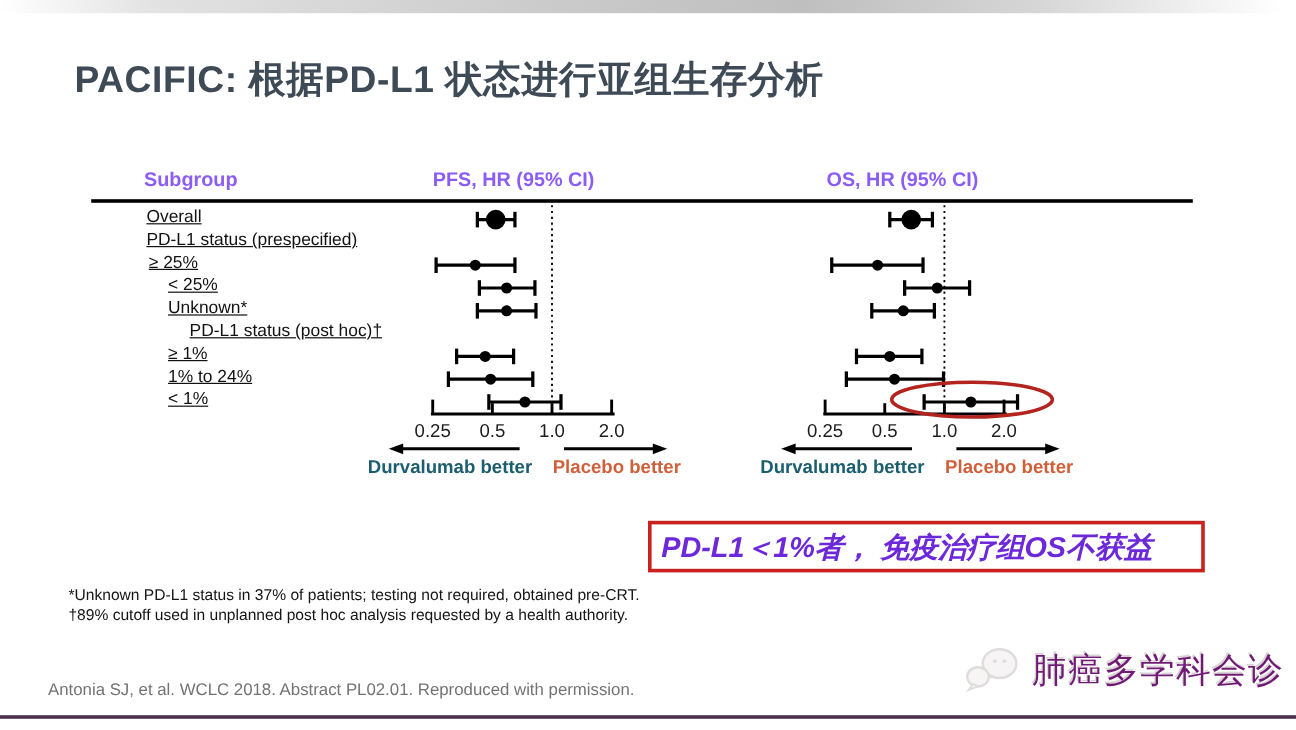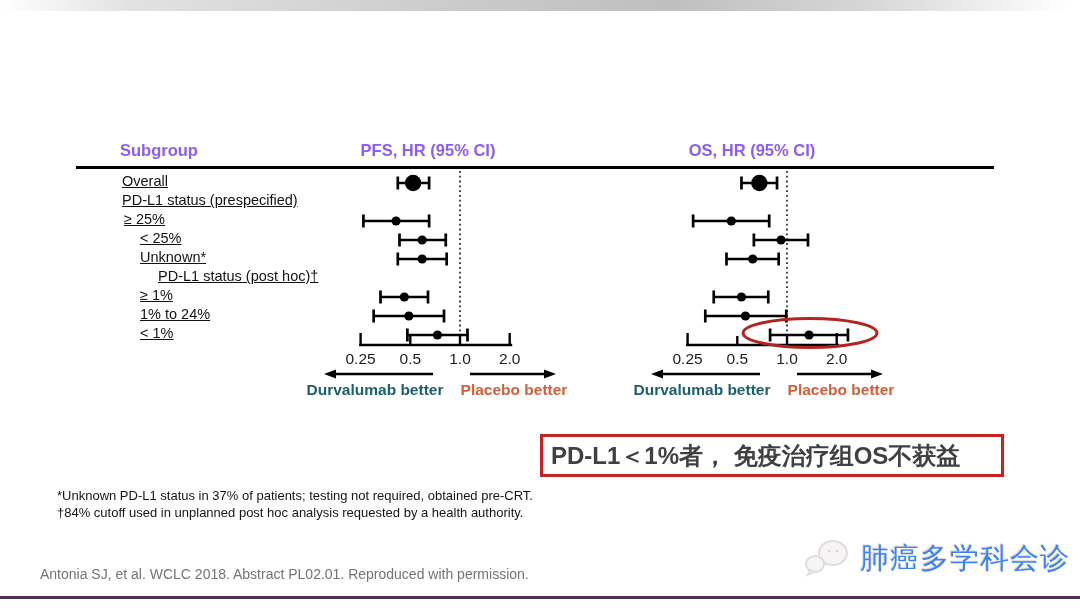--- a/index.html
+++ b/index.html
@@ -10,35 +10,36 @@
   .title{position:absolute;left:62px;top:46px;font-size:31px;font-weight:bold;letter-spacing:0.5px;color:#3e4a55;}
   .hdr{position:absolute;top:141px;font-size:16.5px;font-weight:bold;color:#8b5cf6;white-space:nowrap;}
   .hdr-subgroup{left:120px;}
   .hdr-center{transform:translateX(-50%);}
   .header-rule{position:absolute;left:76px;top:166px;width:918px;height:3px;background:#000;}
   #row-labels .rowlab{position:absolute;font-size:14.5px;color:#121212;white-space:nowrap;text-decoration:underline;}
   #forest{position:absolute;left:0;top:0;}
   svg text{font-family:"Liberation Sans",sans-serif;}
   .annotation-box{position:absolute;left:540px;top:434px;width:450px;height:37px;
                   border:3px solid #c9211e;display:flex;align-items:center;padding-left:8px;
-                  font-size:24px;font-weight:bold;color:#404040;white-space:nowrap;}
+                  font-size:24px;font-weight:bold;color:#6d28d9;white-space:nowrap;font-style:italic;}
   .footnotes{position:absolute;left:57px;top:487px;font-size:13px;color:#151515;line-height:17px;white-space:nowrap;}
   .citation{position:absolute;left:40px;top:566px;font-size:14px;color:#737373;white-space:nowrap;}
   .watermark{position:absolute;left:802px;top:538px;display:flex;align-items:center;gap:6px;}
-  .watermark-text{font-size:29px;color:#3b82f6;letter-spacing:1px;white-space:nowrap;
+  .watermark-text{font-size:29px;color:#701a75;letter-spacing:1px;white-space:nowrap;
                   text-shadow:1px 1px 0 #ffffff,-1px -1px 0 #d9d5d5;}
   .bottom-rule{position:absolute;left:0;top:596px;width:1080px;height:3px;background:#4e3151;}
 </style>
 </head>
 <body>
 
 <div class="slide">
 
   <div class="top-bar"></div>
 
+  <div class="title" style="color: rgb(62, 74, 85);">PACIFIC: 根据PD-L1 状态进行亚组生存分析</div>
 
   <span class="hdr hdr-subgroup">Subgroup</span>
   <span class="hdr hdr-center" style="left:428px">PFS, HR (95% CI)</span>
   <span class="hdr hdr-center" style="left:752px">OS, HR (95% CI)</span>
 
   <div class="header-rule"></div>
 
   <div id="row-labels">
       <div class="rowlab" style="top: 173px; left: 122px;">Overall</div>
       <div class="rowlab" style="top: 192px; left: 122px;">PD-L1 status (prespecified)</div>
@@ -142,21 +143,21 @@
       <circle cx="809.0472505783381" cy="335" r="4.6" fill="#000000"></circle>
       <ellipse cx="810.0278622420448" cy="333" rx="66.92961168944657" ry="14.5" fill="none" stroke="#b3241f" stroke-width="3"></ellipse>
     </svg>
 
   <div class="annotation-box" style="border-color: rgb(201, 33, 30);">
     <span>PD-L1＜1%者， 免疫治疗组OS不获益</span>
   </div>
 
   <div class="footnotes">
     <div>*Unknown PD-L1 status in 37% of patients; testing not required, obtained pre-CRT.</div>
-    <div>†84% cutoff used in unplanned post hoc analysis requested by a health authority.</div>
+    <div>†89% cutoff used in unplanned post hoc analysis requested by a health authority.</div>
   </div>
 
   <div class="citation">Antonia SJ, et al. WCLC 2018. Abstract PL02.01. Reproduced with permission.</div>
 
   <div class="watermark">
     <svg width="52" height="42" viewBox="0 0 52 42">
       <ellipse cx="31" cy="15" rx="14" ry="12" fill="#f6f4f4" stroke="#e0dcdc" stroke-width="2"></ellipse>
       <path d="M22 24 L16 30 L24 26 Z" fill="#f6f4f4" stroke="#e0dcdc" stroke-width="1.5"></path>
       <ellipse cx="13" cy="26" rx="9" ry="8" fill="#f6f4f4" stroke="#e0dcdc" stroke-width="2"></ellipse>
       <path d="M9 32 L5 37 L13 34 Z" fill="#f6f4f4" stroke="#e0dcdc" stroke-width="1.5"></path>

